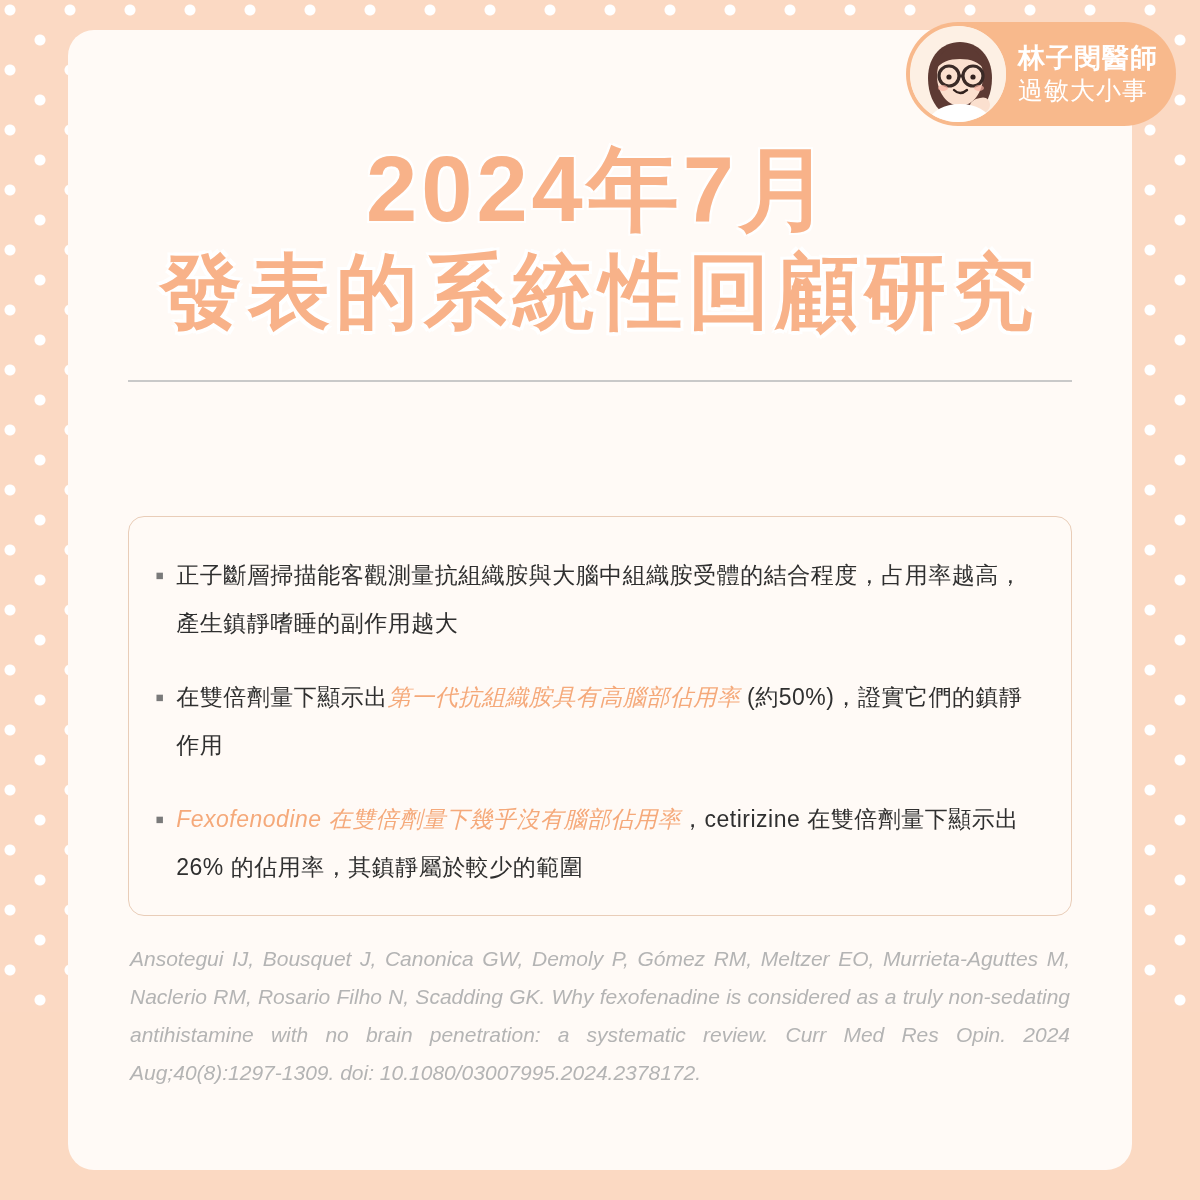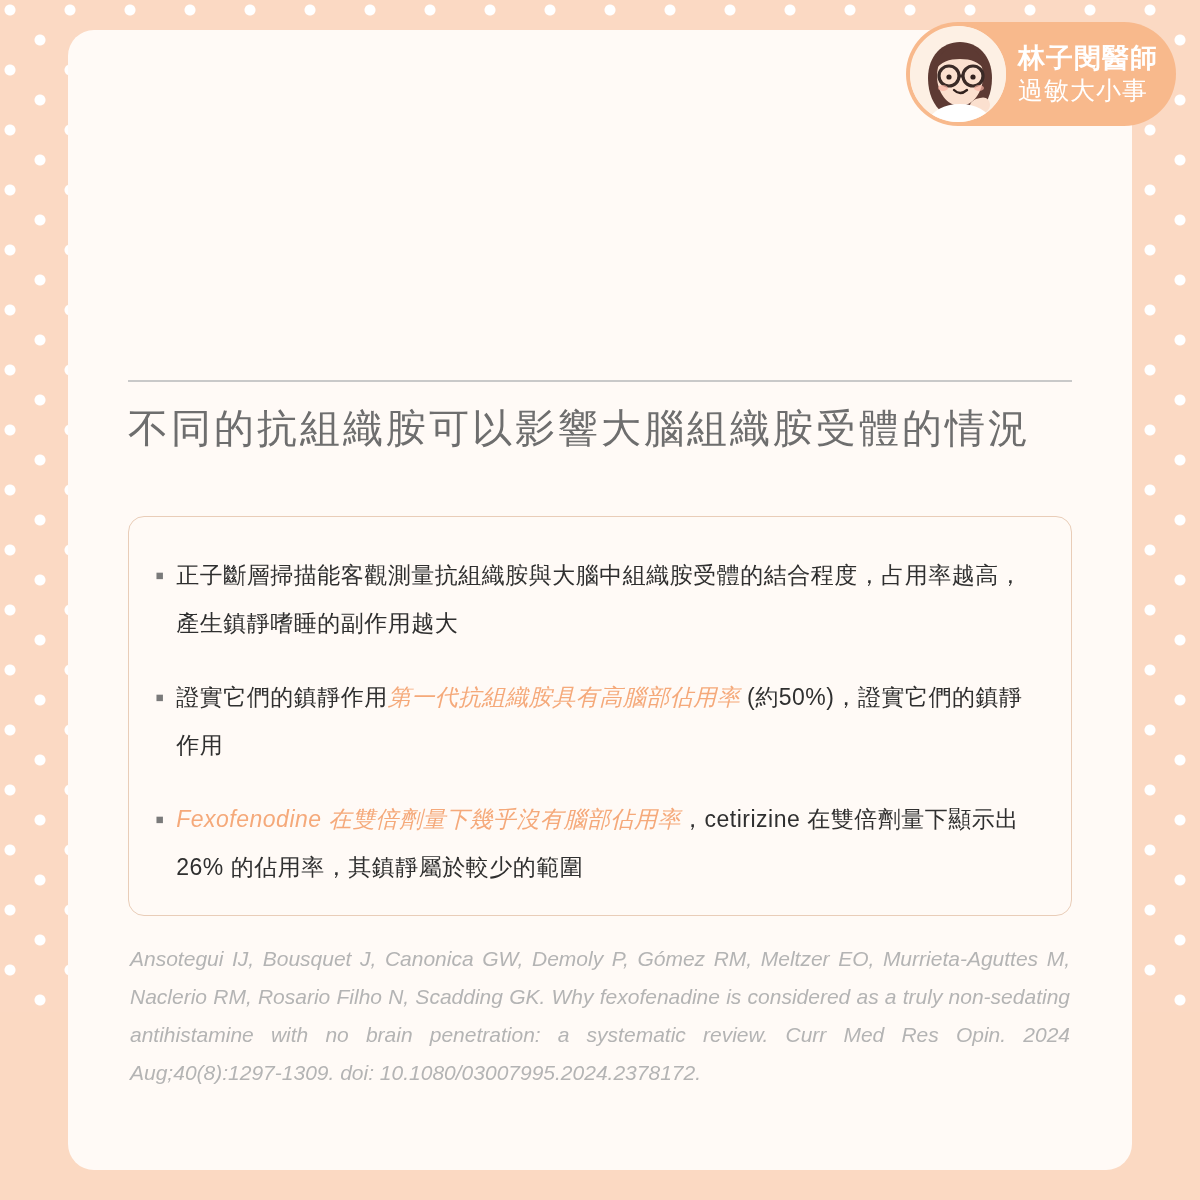--- a/index.html
+++ b/index.html
@@ -216,35 +216,38 @@
 
         <path d="M16 100c4-14 16-22 34-22s30 8 34 22z" fill="#ffffff"></path>
       </svg>
     </div>
     <div class="badge-text">
       <div class="badge-line1">林子閔醫師</div>
       <div class="badge-line2">過敏大小事</div>
     </div>
   </div>
 
+  <div class="headline">
+    <div class="line1">2024年7月</div>
+    <div class="line2">發表的系統性回顧研究</div>
+  </div>
 
   <div class="rule"></div>
 
-  <div class="subtitle">不同的抗組織胺可以影響大腦組織胺受體的情況</div>
 
   <div class="bullet-box">
 
     <div class="bullet">
       <span class="dot">▪</span>
       <span class="txt"><span>正子斷層掃描能客觀測量抗組織胺與大腦中組織胺受體的結合程度，占用率越高，產生鎮靜嗜睡的副作用越大</span></span>
     </div>
 
     <div class="bullet">
       <span class="dot">▪</span>
-      <span class="txt"><span>證實它們的鎮靜作用</span><span class="hl">第一代抗組織胺具有高腦部佔用率</span><span> (約50%)，證實它們的鎮靜作用</span></span>
+      <span class="txt"><span>在雙倍劑量下顯示出</span><span class="hl">第一代抗組織胺具有高腦部佔用率</span><span> (約50%)，證實它們的鎮靜作用</span></span>
     </div>
 
     <div class="bullet">
       <span class="dot">▪</span>
       <span class="txt"><span class="hl">Fexofenodine 在雙倍劑量下幾乎沒有腦部佔用率</span><span>，cetirizine 在雙倍劑量下顯示出 26% 的佔用率，其鎮靜屬於較少的範圍</span></span>
     </div>
 
   </div>
 
   <div class="citation">Ansotegui IJ, Bousquet J, Canonica GW, Demoly P, Gómez RM, Meltzer EO, Murrieta-Aguttes M, Naclerio RM, Rosario Filho N, Scadding GK. Why fexofenadine is considered as a truly non-sedating antihistamine with no brain penetration: a systematic review. Curr Med Res Opin. 2024 Aug;40(8):1297-1309. doi: 10.1080/03007995.2024.2378172.</div>

